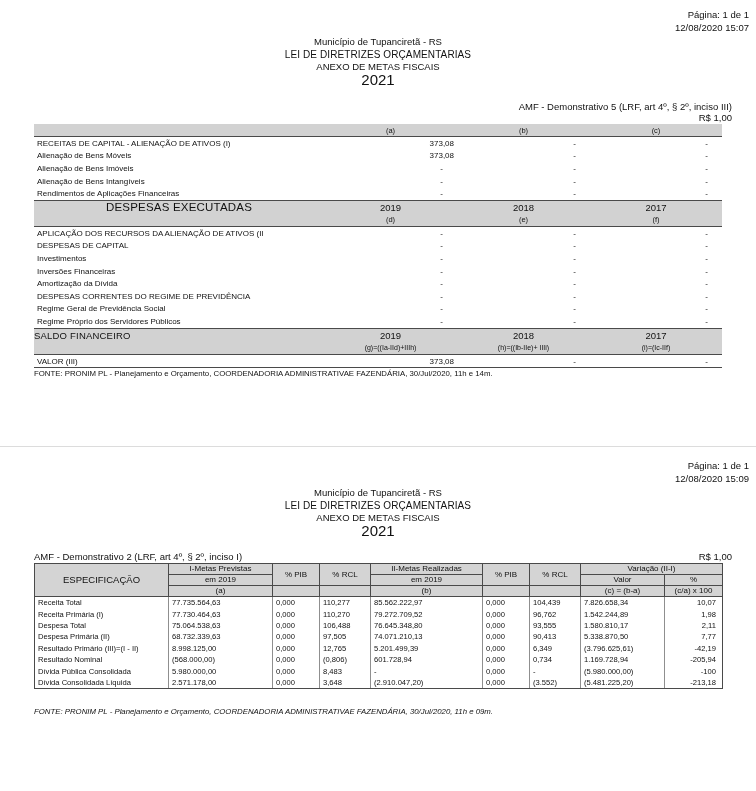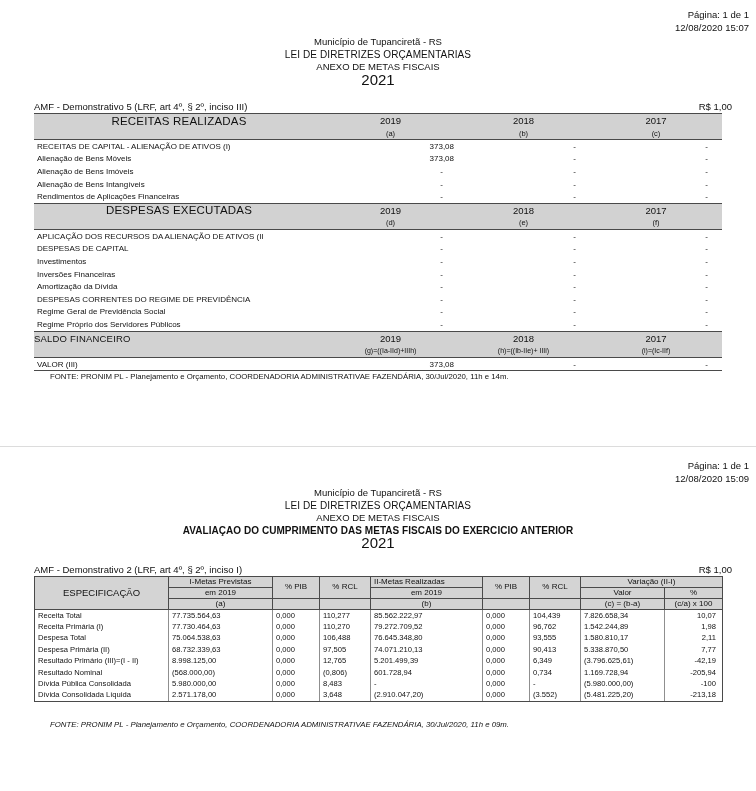--- a/index.html
+++ b/index.html
@@ -104,21 +104,21 @@
   td.lbl   { text-align: left; font-size: 8px; white-space: nowrap; }
   td.num   { text-align: right; font-size: 8px; border-left: 1px solid #9a9a9a; padding-right: 10px; }
   td.num.dash { padding-right: 14px; }
   .ind1 { padding-left: 8px; }
   .ind2 { padding-left: 20px; }
 
   tr.closing td { border-top: 1px solid #4a4a4a; height: 0; padding: 0; }
 
   .fonte {
     font-size: 7.8px;
-    margin: 1px 0 0 50px;
+    margin: 1px 0 0 34px;
   }
   .fonte.italic { font-style: italic; }
 
   
   table.amf2 {
     border-collapse: collapse;
     table-layout: fixed;
     font-size: 7.6px;
     margin-left: 34px;
     width: 688px;
@@ -159,40 +159,34 @@
     <div class="meta-line">12/08/2020 15:07</div>
   </div>
 
   <div class="titles" style="padding-top:36px;">
     <div class="t-city">Município de Tupanciretã - RS</div>
     <div class="t-lei">LEI DE DIRETRIZES ORÇAMENTARIAS</div>
     <div class="t-anexo">ANEXO DE METAS FISCAIS</div>
     <div class="t-year">2021</div>
   </div>
 
-  <div class="subhdr" style="margin-top:15px;">
+  <div class="subhdr" style="margin-top:15px;flex-direction:column;">
     <span>AMF - Demonstrativo 5 (LRF, art 4º, § 2º, inciso III)</span>
     <span class="right">R$ 1,00</span>
   </div>
 
   <table class="amf">
     <colgroup>
       <col style="width:290px">
       <col style="width:133px">
       <col style="width:133px">
       <col style="width:132px">
     </colgroup>
     <tbody>
 
-      <tr class="band">
-        <td class="band-title">RECEITAS REALIZADAS</td>
-        <td class="band-year">2019</td>
-        <td class="band-year">2018</td>
-        <td class="band-year">2017</td>
-      </tr>
       <tr class="band2">
         <td></td>
         <td class="band-note">(a)</td>
         <td class="band-note">(b)</td>
         <td class="band-note">(c)</td>
       </tr>
 
       <tr class="data">
           <td class="lbl">RECEITAS DE CAPITAL - ALIENAÇÃO DE ATIVOS (I)</td>
           <td class="num">373,08</td>
@@ -319,21 +313,20 @@
 
   <div class="meta-block" style="top:12px;">
     <div class="meta-line">Página: 1 de 1</div>
     <div class="meta-line">12/08/2020 15:09</div>
   </div>
 
   <div class="titles" style="padding-top:40px;">
     <div class="t-city">Município de Tupanciretã - RS</div>
     <div class="t-lei">LEI DE DIRETRIZES ORÇAMENTARIAS</div>
     <div class="t-anexo">ANEXO DE METAS FISCAIS</div>
-    <div class="t-main">AVALIAÇAO DO CUMPRIMENTO DAS METAS FISCAIS DO EXERCICIO ANTERIOR</div>
     <div class="t-year">2021</div>
   </div>
 
   <div class="subhdr" style="margin-top:14px;">
     <span>AMF - Demonstrativo 2 (LRF, art 4º, § 2º, inciso I)</span>
     <span class="right">R$ 1,00</span>
   </div>
 
   <table class="amf2">
     <colgroup>
@@ -346,21 +339,21 @@
       <col style="width:51px">
       <col style="width:84px">
       <col style="width:58px">
     </colgroup>
     <thead>
       <tr>
         <td rowspan="3" class="spec">ESPECIFICAÇÃO</td>
         <td style="text-align:center">I-Metas Previstas</td>
         <td rowspan="2">% PIB</td>
         <td rowspan="2">% RCL</td>
-        <td style="text-align:left">II-Metas Realizadas</td>
+        <td style="text-align:center">II-Metas Realizadas</td>
         <td rowspan="2">% PIB</td>
         <td rowspan="2">% RCL</td>
         <td colspan="2">Variação (II-I)</td>
       </tr>
       <tr>
         <td>em 2019</td>
         <td>em 2019</td>
         <td>Valor</td>
         <td>%</td>
       </tr>

